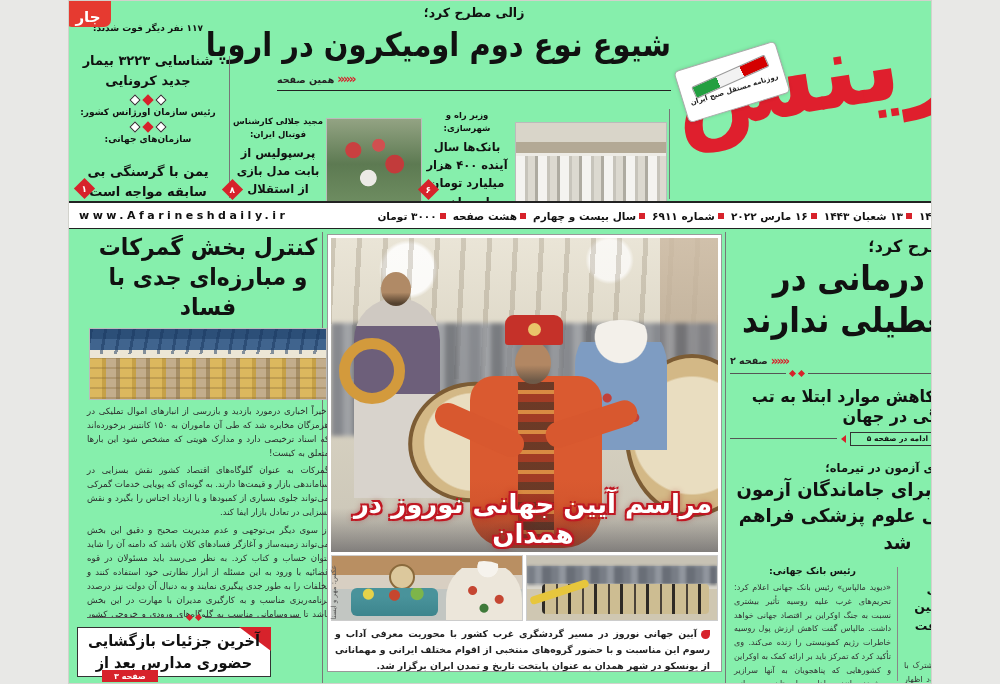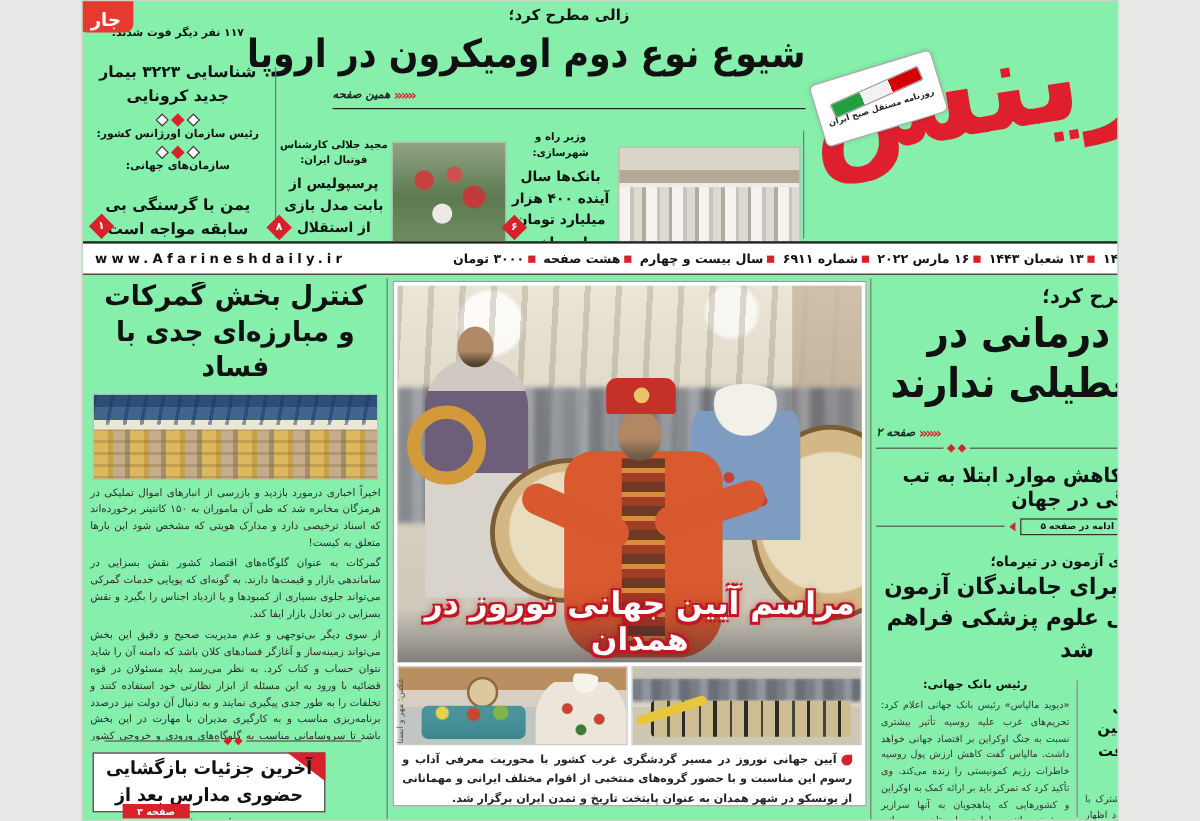--- a/index.html
+++ b/index.html
@@ -27,21 +27,21 @@
   #barcode .bars{width:70px;height:40px;background:repeating-linear-gradient(90deg,#111 0 1.5px,#fff 1.5px 3.5px,#111 3.5px 4.5px,#fff 4.5px 7px);}
   #barcode .bnum{font-family:"DejaVu Sans Mono",monospace;font-size:5.5px;letter-spacing:1.2px;direction:ltr;color:#222;margin-top:1px;}
 
   
   #lead{position:absolute;left:208px;top:4px;width:394px;text-align:center;}
   #lead .lead-kick{font-size:12.5px;font-weight:bold;}
   #lead .lead-head{margin-top:8px;font-size:29px;font-weight:900;letter-spacing:-1px;white-space:nowrap;transform:scaleY(1.12);}
   .refrow{display:flex;align-items:center;gap:3px;margin-top:10px;}
   .refrow.leftside{justify-content:flex-end;} 
   .chev{color:#d7222b;font-weight:bold;font-size:12px;letter-spacing:-2px;}
-  .ref-label{font-size:9.5px;font-weight:bold;color:#222;font-style:italic;}
+  .ref-label{font-size:9.5px;font-weight:bold;color:#222;}
   #lead .lead-rule{border-bottom:1.5px solid #222;margin-top:4px;}
 
   
   #colA{position:absolute;left:0;top:20px;width:158px;padding:0 8px;box-sizing:border-box;text-align:center;}
   #colA .bk{font-size:9px;font-weight:bold;margin-top:2px;}
   #colA .bt{font-size:13px;font-weight:700;line-height:1.5;margin-top:18px;}
   .dsep{display:flex;justify-content:center;align-items:center;gap:5px;margin:6px 0 3px;}
   .dsep i{width:8px;height:8px;transform:rotate(45deg);display:inline-block;}
   .dsep .hollow{border:1.5px solid #333;background:#fff;box-sizing:border-box;}
   .dsep .fill{background:#d7222b;}
@@ -77,21 +77,21 @@
   .d-items{display:flex;align-items:center;gap:7px;font-size:10.5px;font-weight:bold;}
   .ditem{display:flex;align-items:center;gap:3px;white-space:nowrap;}
   .sq{width:6px;height:6px;background:#d7222b;display:inline-block;}
   #website{direction:ltr;font-size:11px;font-weight:bold;letter-spacing:3.5px;color:#111;}
 
   
   #vr-main1{left:253px;top:231px;height:451px;}
   #vr-main2{left:656px;top:231px;height:451px;}
 
   
-  #customs{position:absolute;left:4px;top:234px;width:246px;height:382px;overflow:hidden;}
+  #customs{position:absolute;left:16px;top:234px;width:246px;height:382px;overflow:hidden;}
   #customs .hline{font-size:22px;font-weight:900;text-align:center;line-height:1.3;letter-spacing:-1px;transform:scaleY(1.05);}
   #ph-ware{position:relative;height:70px;border:1px solid #bbb;margin:7px 4px 5px;overflow:hidden;
     background:linear-gradient(180deg,#2c4f78 0 14%,#40648e 14% 30%,#ece6d6 30% 100%);}
   #ph-ware .beams{position:absolute;left:0;right:0;top:0;height:36%;
     background:repeating-linear-gradient(100deg,rgba(25,55,95,.5) 0 3px,transparent 3px 14px);}
   #ph-ware .boxes{position:absolute;left:0;right:0;bottom:0;height:58%;
     background:
       repeating-linear-gradient(0deg,rgba(130,100,50,.30) 0 2px,transparent 2px 10px),
       repeating-linear-gradient(90deg,#dcb85e 0 12px,#c6a148 12px 16px,#c3ad8c 16px 26px,#a68e66 26px 30px);}
   #customs p{font-size:8.6px;line-height:1.62;text-align:justify;margin:4px 2px;color:#2b2b2b;}

